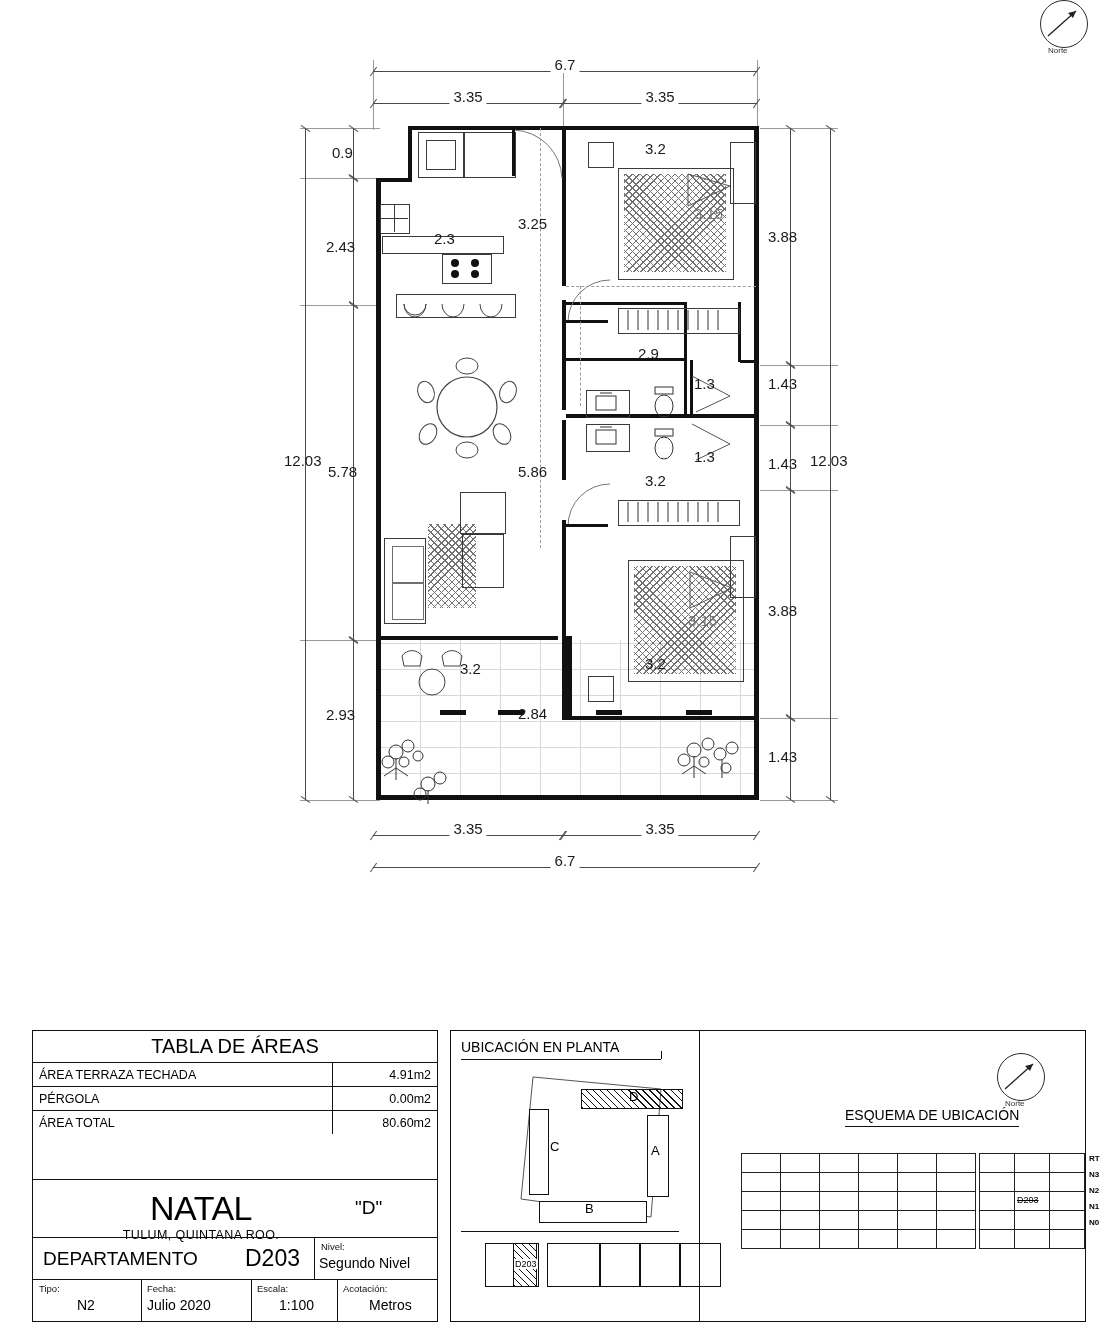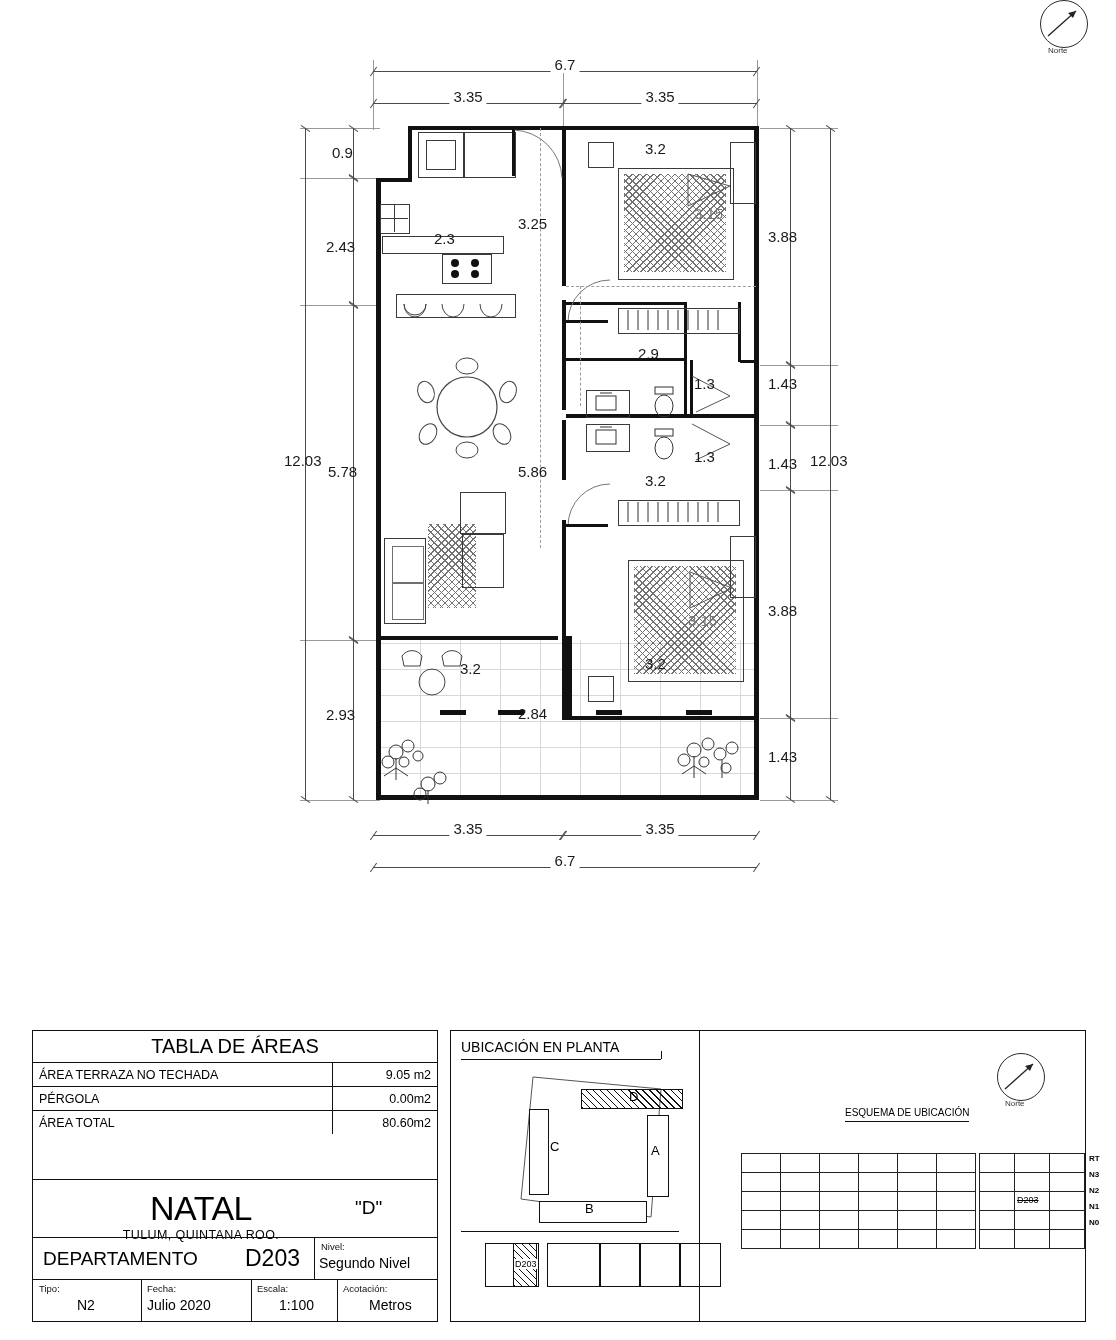--- a/index.html
+++ b/index.html
@@ -58,21 +58,21 @@
   table.areas td.v{text-align:right;width:92px;border-left:1px solid #111;}
   .areas-title{text-align:center;font-size:20px;padding:4px 0 4px;font-weight:normal;}
   .brand{font-size:34px;font-weight:normal;letter-spacing:-0.5px;}
   .brandsub{font-size:12.5px;letter-spacing:.4px;}
   .dqt{font-size:19px;}
   .deptname{font-size:19px;}
   .deptcode{font-size:23px;}
   .fieldlbl{font-size:9.5px;color:#111;}
   .fieldval{font-size:14px;}
   .ubic-title{font-size:14px;}
-  .esq-title{font-size:10px;}
+  .esq-title{font-size:14px;}
   .gridtbl{border-collapse:collapse;}
   .gridtbl td{border:1px solid #222;width:36px;height:16px;}
   .lvl{font-size:8px;font-weight:bold;line-height:16px;}
   .blk{position:absolute;border:1.2px solid #111;background:#fff;}
   .blkhatch{position:absolute;border:1.2px solid #111;
      background-image:repeating-linear-gradient(45deg,#111 0 1px,transparent 1px 5px);}
   .blklbl{position:absolute;font-size:13px;}
   .strip{position:absolute;border:1px solid #111;}
   .d203tag{position:absolute;font-size:9px;}
   .ul{border-bottom:1px solid #111;}
@@ -436,22 +436,22 @@
 
   <div id="titleblock">
 
     <div class="panel" style="left:0;top:0;width:404px;height:290px;">
 
       <div style="position:absolute;left:0;top:0;width:404px;">
         <div class="areas-title">TABLA DE ÁREAS</div>
         <table class="areas">
           <tbody>
           <tr>
-            <td>ÁREA TERRAZA NO TECHADA</td>
-            <td class="v">9.05 m2</td>
+            <td>ÁREA TERRAZA TECHADA</td>
+            <td class="v">4.91m2</td>
           </tr>
           <tr>
             <td>PÉRGOLA</td>
             <td class="v">0.00m2</td>
           </tr>
           <tr>
             <td>ÁREA TOTAL</td>
             <td class="v">80.60m2</td>
           </tr>
         </tbody>

